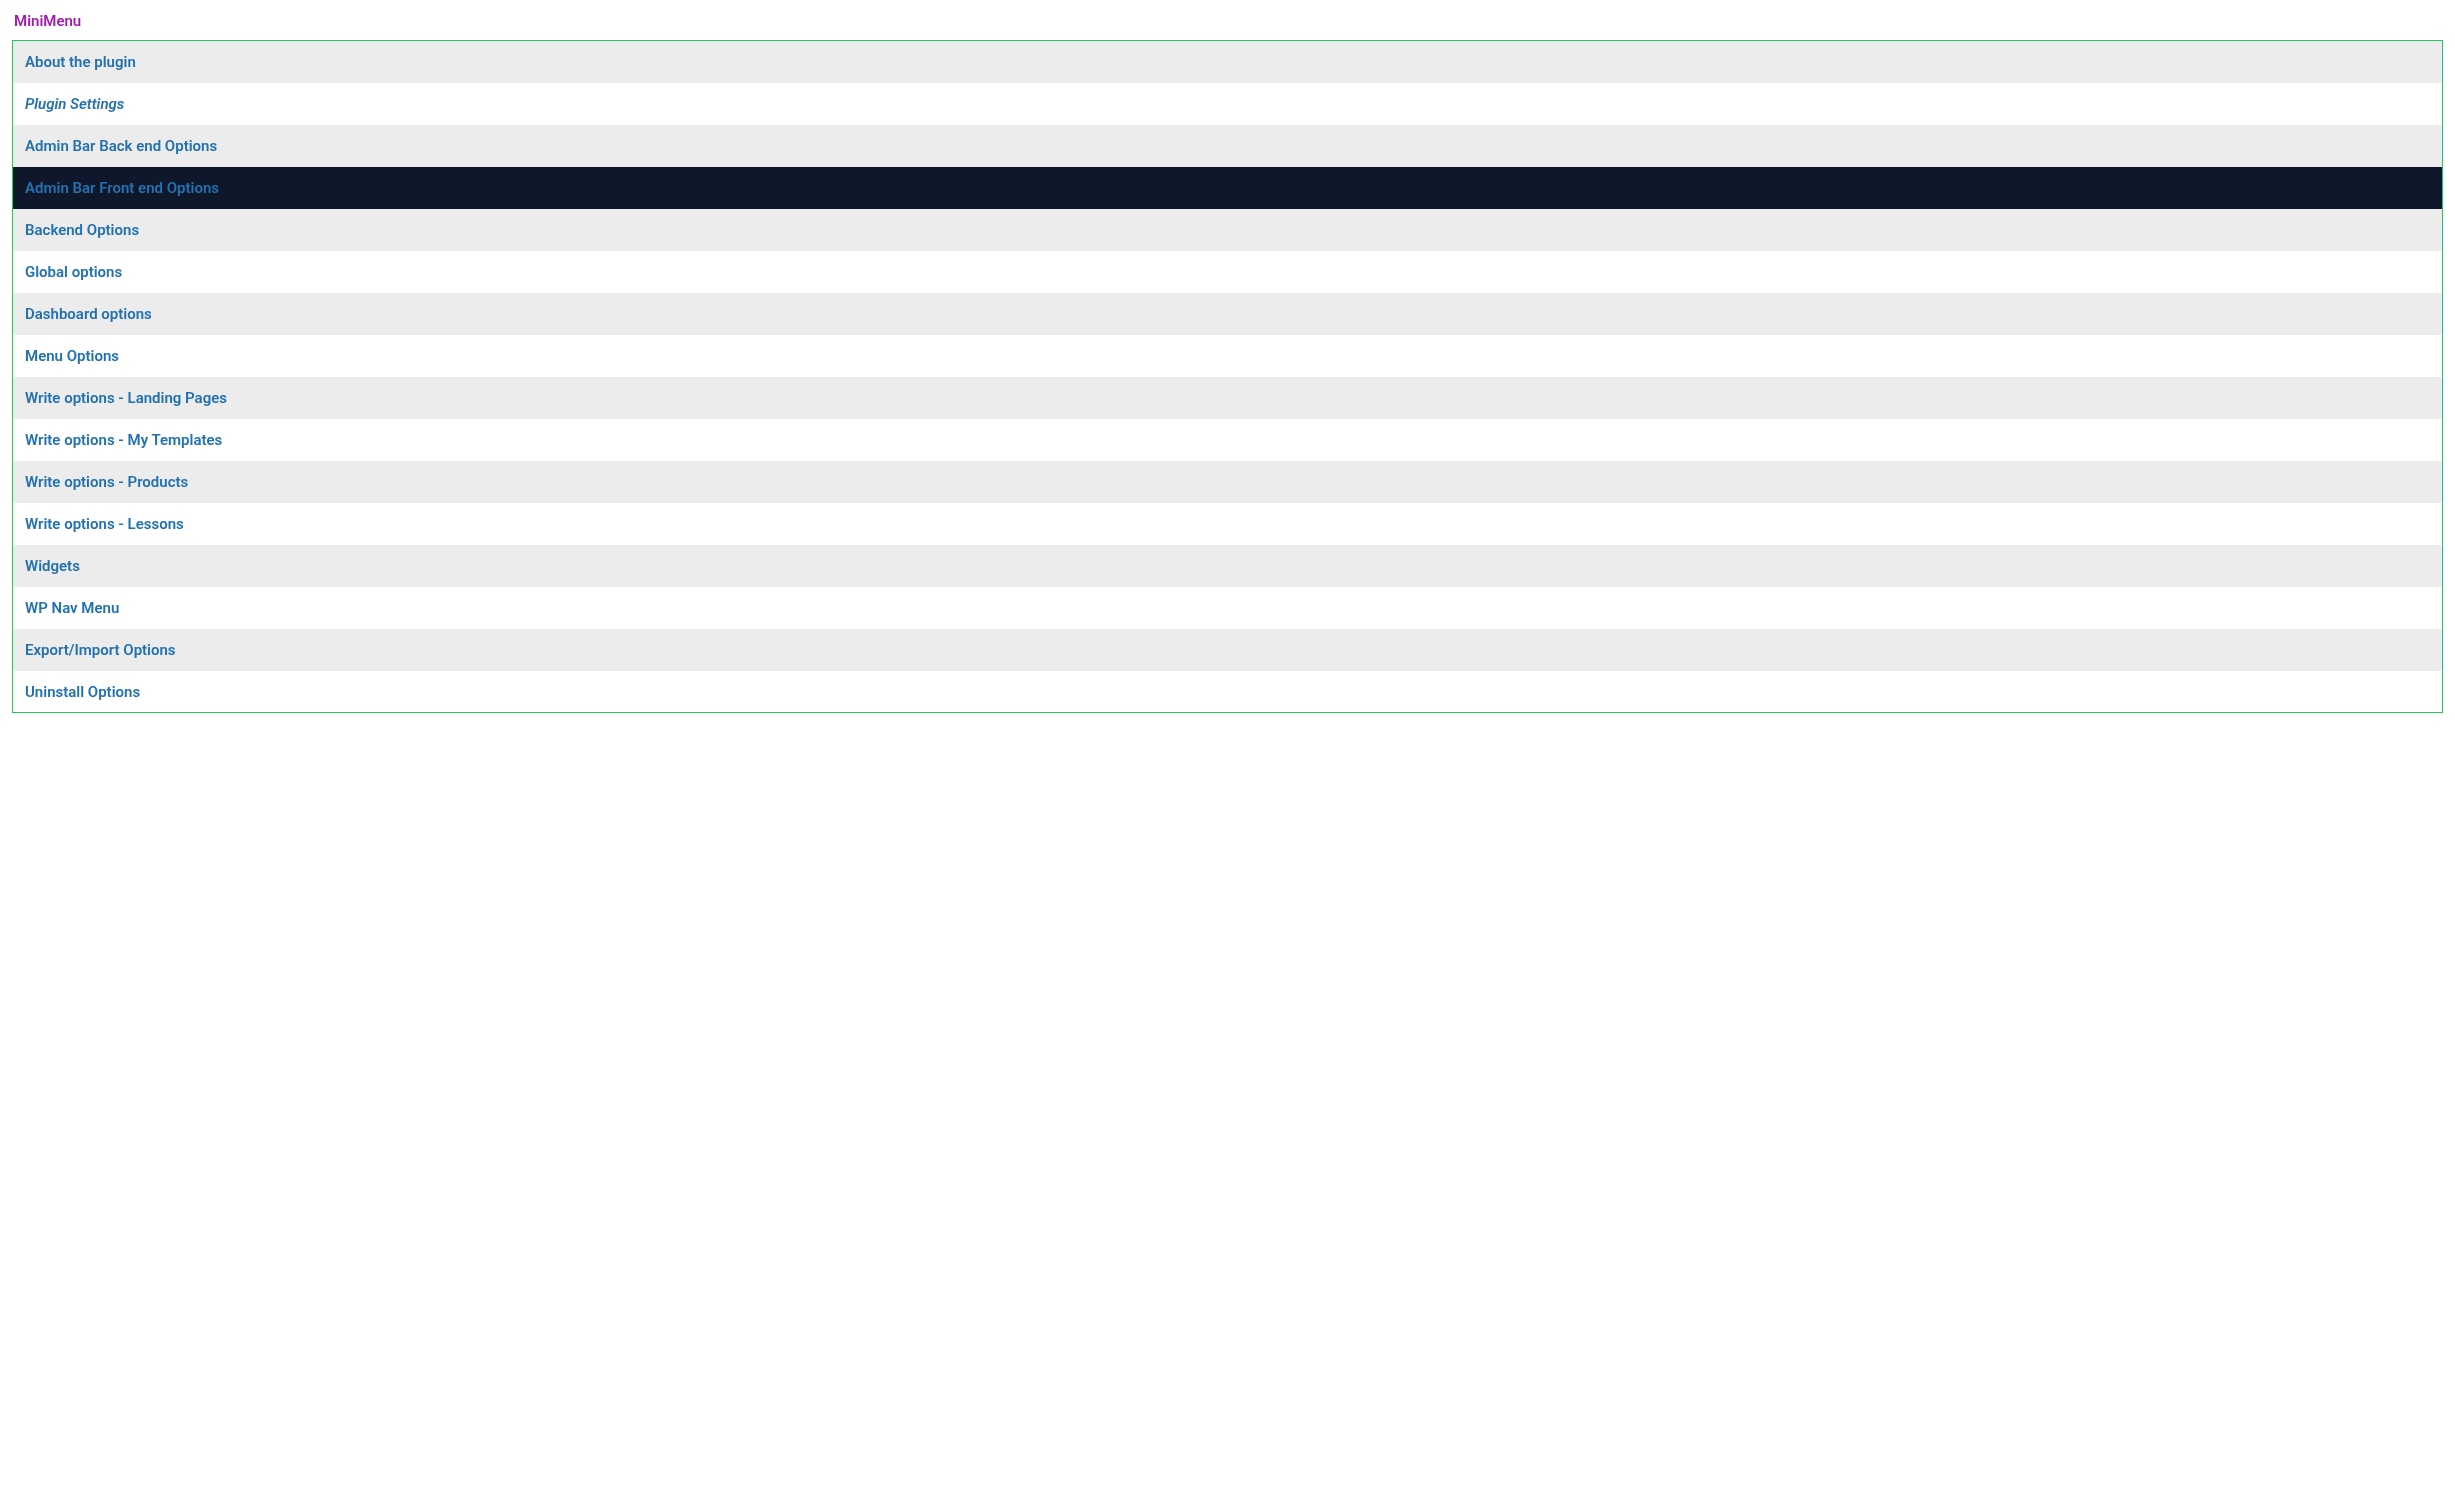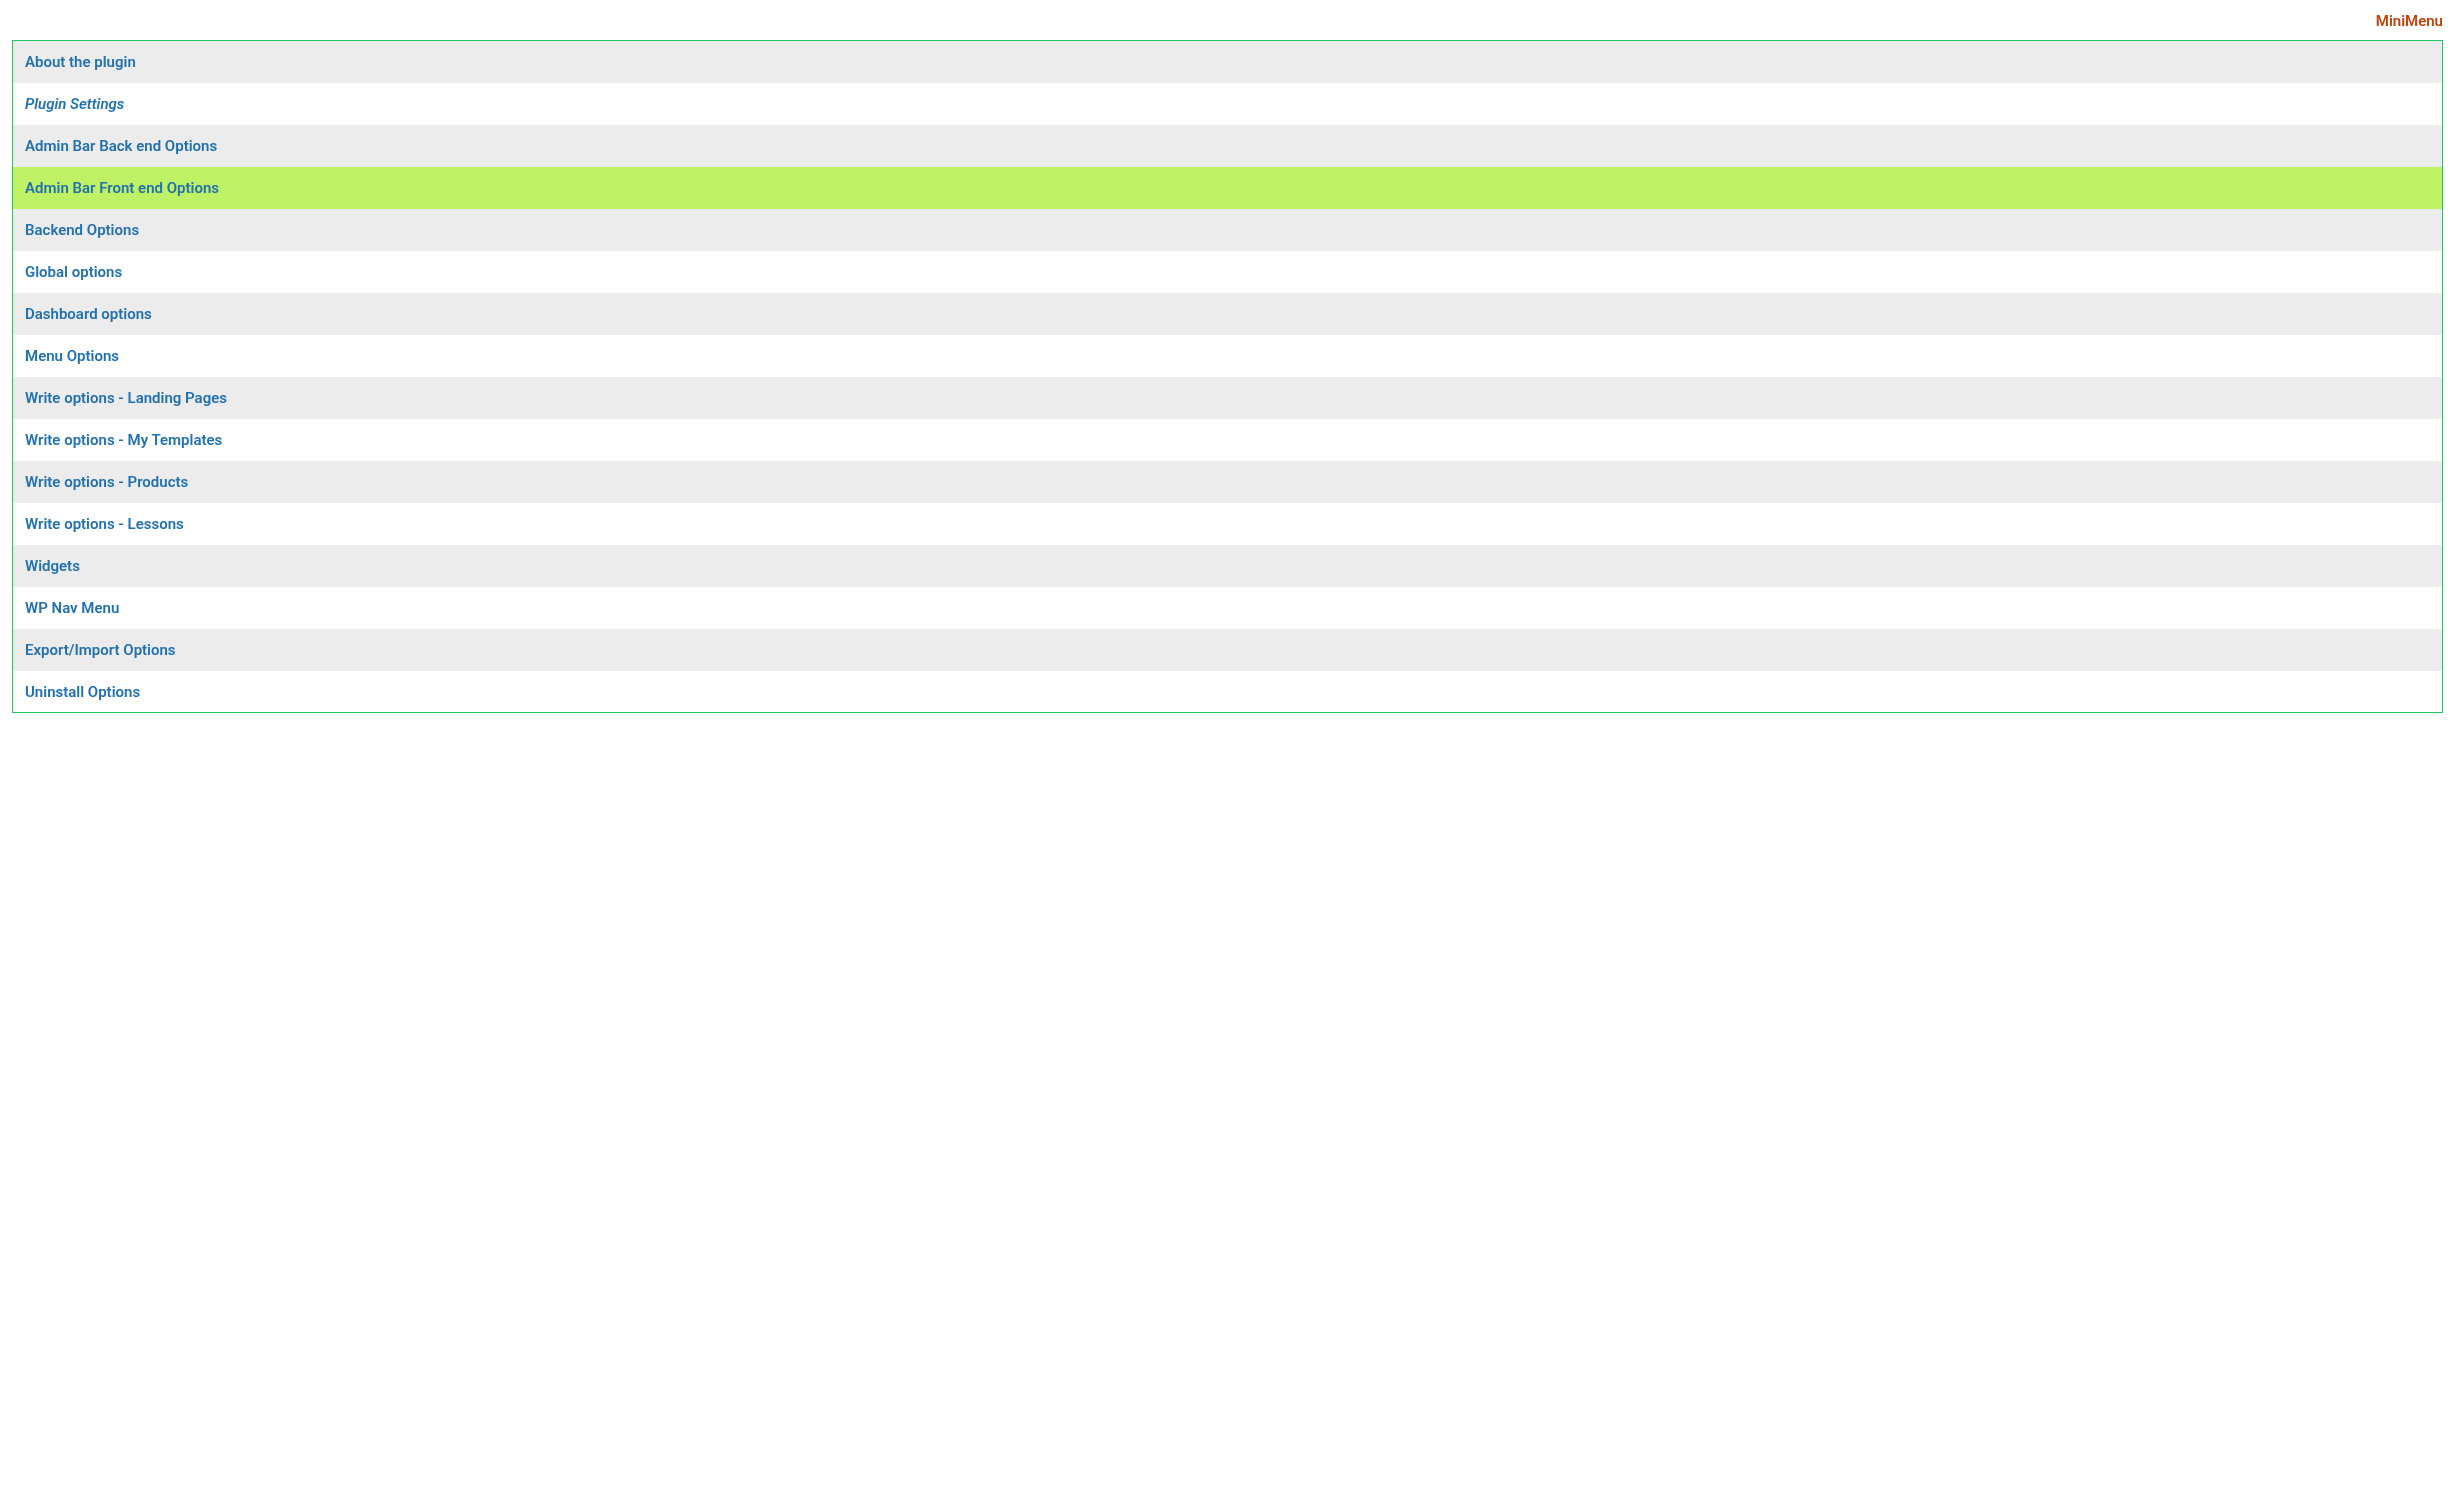--- a/index.html
+++ b/index.html
@@ -8,41 +8,40 @@
       box-sizing: border-box;
     }
     body {
       font-family: -apple-system, BlinkMacSystemFont, "Segoe UI", Roboto, Oxygen-Sans, Ubuntu, Cantarell, "Helvetica Neue", sans-serif;
       background: #ffffff;
       padding: 12px;
     }
     .minimenu-title {
       font-size: 15px;
       font-weight: 600;
-      color: #c2410c;
+      color: #a21caf;
       margin-bottom: 10px;
       padding-left: 2px;
-      text-align: right;
     }
     .minimenu-table {
       width: 100%;
       border: 1px solid #22c55e;
       border-collapse: collapse;
     }
     .minimenu-row {
       height: 42px;
     }
     .minimenu-row:nth-child(odd) {
       background: #ececec;
     }
     .minimenu-row:nth-child(even) {
       background: #ffffff;
     }
     .minimenu-row.hovered {
-      background: #bef264;
+      background: #0f172a;
     }
     .minimenu-cell {
       padding: 11px 12px;
     }
     .minimenu-link {
       color: #2271b1;
       text-decoration: none;
       font-size: 15px;
       font-weight: 600;
     }

